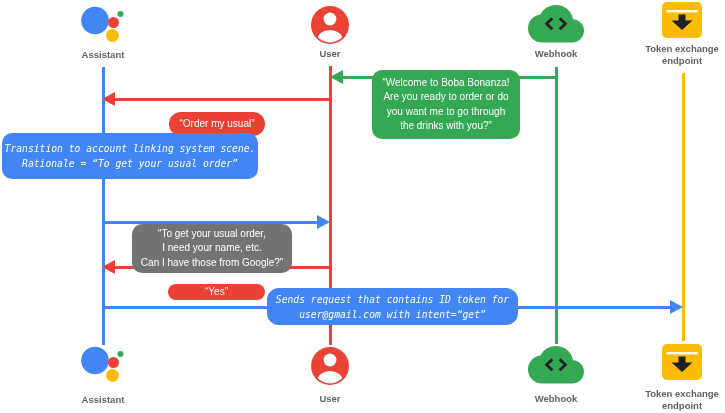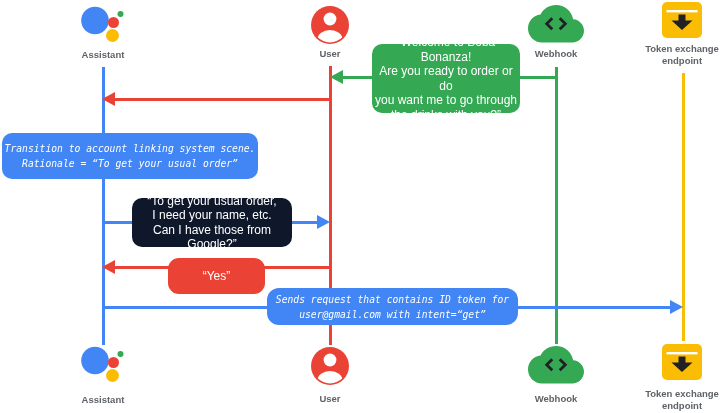--- a/index.html
+++ b/index.html
@@ -5,21 +5,21 @@
   html,body{margin:0;padding:0;background:#fff;}
   .canvas{position:relative;width:725px;height:413px;background:#fff;overflow:hidden;
           font-family:"Liberation Sans",sans-serif;}
   .lifeline{position:absolute;width:3px;z-index:1;}
   .arrow-line{position:absolute;height:3px;z-index:1;}
   .arrow-head{position:absolute;width:0;height:0;z-index:1;}
   .head-left{border-top:7px solid transparent;border-bottom:7px solid transparent;border-right:13px solid #000;}
   .head-right{border-top:7px solid transparent;border-bottom:7px solid transparent;border-left:13px solid #000;}
   .bubble{position:absolute;display:flex;align-items:center;justify-content:center;
           text-align:center;color:#fff;white-space:pre-line;z-index:2;box-sizing:border-box;}
-  .speech{font-family:"Liberation Sans",sans-serif;font-size:12px;line-height:14.5px;}
+  .speech{font-family:"Liberation Sans",sans-serif;font-size:10px;line-height:14.5px;margin-top:26px;}
   .note{font-family:"DejaVu Sans Mono",monospace;font-style:italic;font-size:9.7px;line-height:15px;}
   .actor-label{position:absolute;font-family:"Liberation Sans",sans-serif;font-weight:700;
                font-size:9.5px;line-height:12px;color:#5F6368;text-align:center;
                white-space:pre-line;z-index:2;}
   .icon{position:absolute;z-index:3;}
 </style>
 </head>
 <body>
 
 <div class="canvas">
@@ -42,29 +42,30 @@
   <div class="arrow-head head-left" style="left:102px;top:260px;border-right-color:#EA4335;"></div>
 
   <div class="arrow-line" style="left:103px;top:305.5px;width:568px;background:#4285F4;"></div>
   <div class="arrow-head head-right" style="left:670px;top:300px;border-left-color:#4285F4;"></div>
 
   <div class="bubble speech" style="left:372px;top:44px;width:148px;height:69px;background:#34A853;border-radius:10px;">“Welcome to Boba Bonanza!
 Are you ready to order or do
 you want me to go through
 the drinks with you?”</div>
 
+  <div class="bubble speech" style="left:169px;top:86px;width:96px;height:24px;background:#EA4335;border-radius:12px;">“Order my usual”</div>
 
   <div class="bubble note" style="left:2px;top:125px;width:256px;height:46px;background:#4285F4;border-radius:10px;margin-top:8px;">Transition to account linking system scene.
 Rationale = “To get your usual order”</div>
 
-  <div class="bubble speech" style="left:132px;top:198px;width:160px;height:49px;background:#0f172a;border-radius:10px;">“To get your usual order,
+  <div class="bubble speech" style="left:132px;top:198px;width:160px;height:49px;background:#737373;border-radius:10px;">“To get your usual order,
 I need your name, etc.
 Can I have those from Google?”</div>
 
-  <div class="bubble speech" style="left:168px;top:258px;width:97px;height:36px;background:#EA4335;border-radius:11px;">“Yes”</div>
+  <div class="bubble speech" style="left:168px;top:258px;width:97px;height:16px;background:#EA4335;border-radius:11px;">“Yes”</div>
 
   <div class="bubble note" style="left:267px;top:288px;width:251px;height:37px;background:#4285F4;border-radius:12px;">Sends request that contains ID token for
 user@gmail.com with intent=“get”</div>
 
   <svg class="icon" style="left:78px;top:4px;" width="50" height="42" viewBox="0 0 50 42">
     <circle cx="17" cy="16.5" r="13.8" fill="#4285F4"></circle>
     <circle cx="35.5" cy="18.5" r="5.5" fill="#EA4335"></circle>
     <circle cx="42.5" cy="10" r="3" fill="#34A853"></circle>
     <circle cx="34.5" cy="31.5" r="6.5" fill="#FBBC04"></circle>
   </svg>

